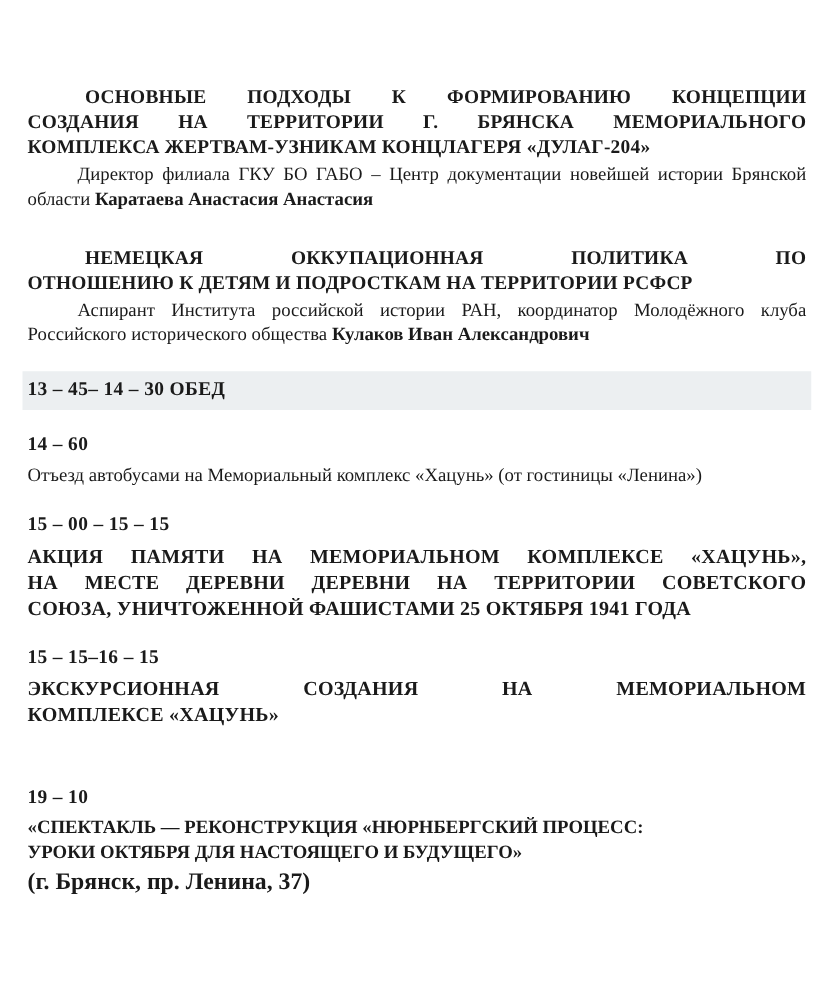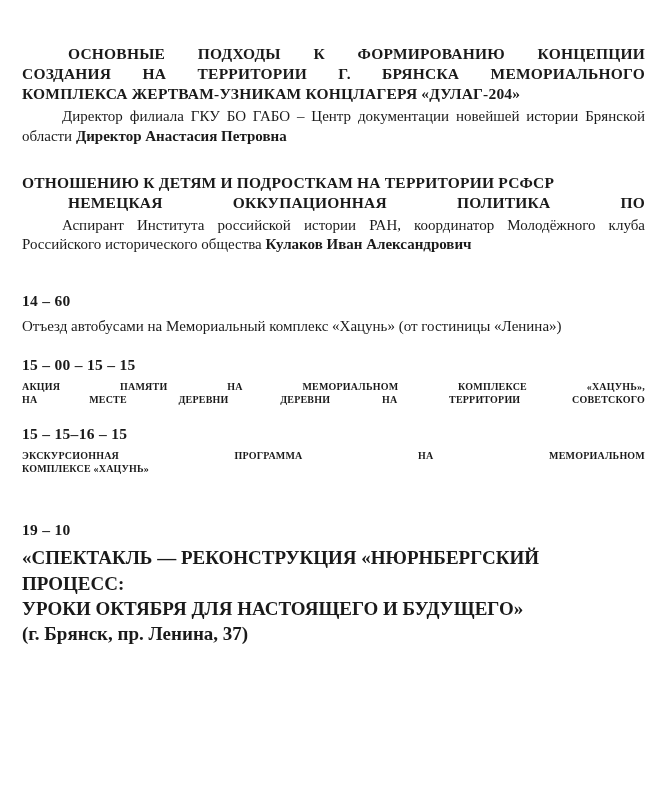--- a/index.html
+++ b/index.html
@@ -11,21 +11,21 @@
     height: 800px;
     background: #ffffff;
     font-family: "Liberation Serif", serif;
     color: #1a1a1a;
     overflow: hidden;
   }
   .page {
     width: 667px;
     height: 800px;
     box-sizing: border-box;
-    padding: 44px 22px 10px 22px;
+    padding: 68px 22px 10px 22px;
     position: relative;
   }
   .block {
     margin-bottom: 0;
   }
   .title {
     font-weight: bold;
     font-size: 15.5px;
     line-height: 1.30;
     text-align: justify;
@@ -67,86 +67,88 @@
     letter-spacing: 0.3px;
   }
   .para {
     font-size: 15px;
     line-height: 1.35;
     text-align: justify;
     margin-top: 6px;
   }
   .heading {
     font-weight: bold;
-    font-size: 10px;
+    font-size: 16px;
     line-height: 1.32;
     text-align: justify;
     text-align-last: justify;
     margin-top: 6px;
     letter-spacing: 0.2px;
   }
   .heading-last {
     text-align: left;
     text-align-last: left;
   }
   .plain-bold {
     font-weight: bold;
-    font-size: 19px;
+    font-size: 15px;
     line-height: 1.32;
     margin-top: 6px;
   }
   .note {
     font-weight: bold;
     font-size: 19px;
     margin-top: 2px;
   }
 </style>
 </head>
 <body>
 
 <div class="page">
 
   <div class="block">
     <div class="title title-indent">ОСНОВНЫЕ ПОДХОДЫ К ФОРМИРОВАНИЮ КОНЦЕПЦИИ</div>
     <div class="title">СОЗДАНИЯ НА ТЕРРИТОРИИ Г. БРЯНСКА МЕМОРИАЛЬНОГО</div>
     <div class="title title-last">КОМПЛЕКСА ЖЕРТВАМ-УЗНИКАМ КОНЦЛАГЕРЯ «ДУЛАГ-204»</div>
-    <div class="author"><span>Директор филиала ГКУ БО ГАБО – Центр документации новейшей истории Брянской области </span><b>Директор Анастасия Петровна</b></div>
+    <div class="author"><span>Директор филиала ГКУ БО ГАБО – Центр документации новейшей истории Брянской области </span><b>Каратаева Анастасия Анастасия</b></div>
   </div>
 
   <div class="spacer-lg"></div>
 
   <div class="block">
+    <div class="title title-indent">НЕМЕЦКАЯ ОККУПАЦИОННАЯ ПОЛИТИКА ПО</div>
     <div class="title title-last">ОТНОШЕНИЮ К ДЕТЯМ И ПОДРОСТКАМ НА ТЕРРИТОРИИ РСФСР</div>
-    <div class="title title-indent">НЕМЕЦКАЯ ОККУПАЦИОННАЯ ПОЛИТИКА ПО</div>
     <div class="author"><span>Аспирант Института российской истории РАН, координатор Молодёжного клуба Российского исторического общества </span><b>Кулаков Иван Александрович</b></div>
   </div>
 
   <div class="spacer-md"></div>
 
+  <div class="band">13 – 45– 14 – 30 ОБЕД</div>
 
   <div class="spacer-md"></div>
 
   <div class="block">
     <div class="time">14 – 60</div>
     <div class="para">Отъезд автобусами на Мемориальный комплекс «Хацунь» (от гостиницы «Ленина»)</div>
   </div>
 
   <div class="spacer-md"></div>
 
   <div class="block">
     <div class="time">15 – 00 – 15 – 15</div>
     <div class="heading">АКЦИЯ ПАМЯТИ НА МЕМОРИАЛЬНОМ КОМПЛЕКСЕ «ХАЦУНЬ»,</div>
     <div class="heading" style="margin-top:0">НА МЕСТЕ ДЕРЕВНИ ДЕРЕВНИ НА ТЕРРИТОРИИ СОВЕТСКОГО</div>
+    <div class="heading heading-last" style="margin-top:0">СОЮЗА, УНИЧТОЖЕННОЙ ФАШИСТАМИ 25 ОКТЯБРЯ 1941 ГОДА</div>
   </div>
 
   <div class="spacer-md"></div>
 
   <div class="block">
     <div class="time">15 – 15–16 – 15</div>
-    <div class="heading">ЭКСКУРСИОННАЯ ПРОГРАММА НА МЕМОРИАЛЬНОМ</div>
+    <div class="heading">ЭКСКУРСИОННАЯ СОЗДАНИЯ НА МЕМОРИАЛЬНОМ</div>
     <div class="heading heading-last" style="margin-top:0">КОМПЛЕКСЕ «ХАЦУНЬ»</div>
   </div>
 
   <div class="spacer-lg"></div>
 
 
   <div class="spacer-md"></div>
 
   <div class="block">
     <div class="time">19 – 10</div>

